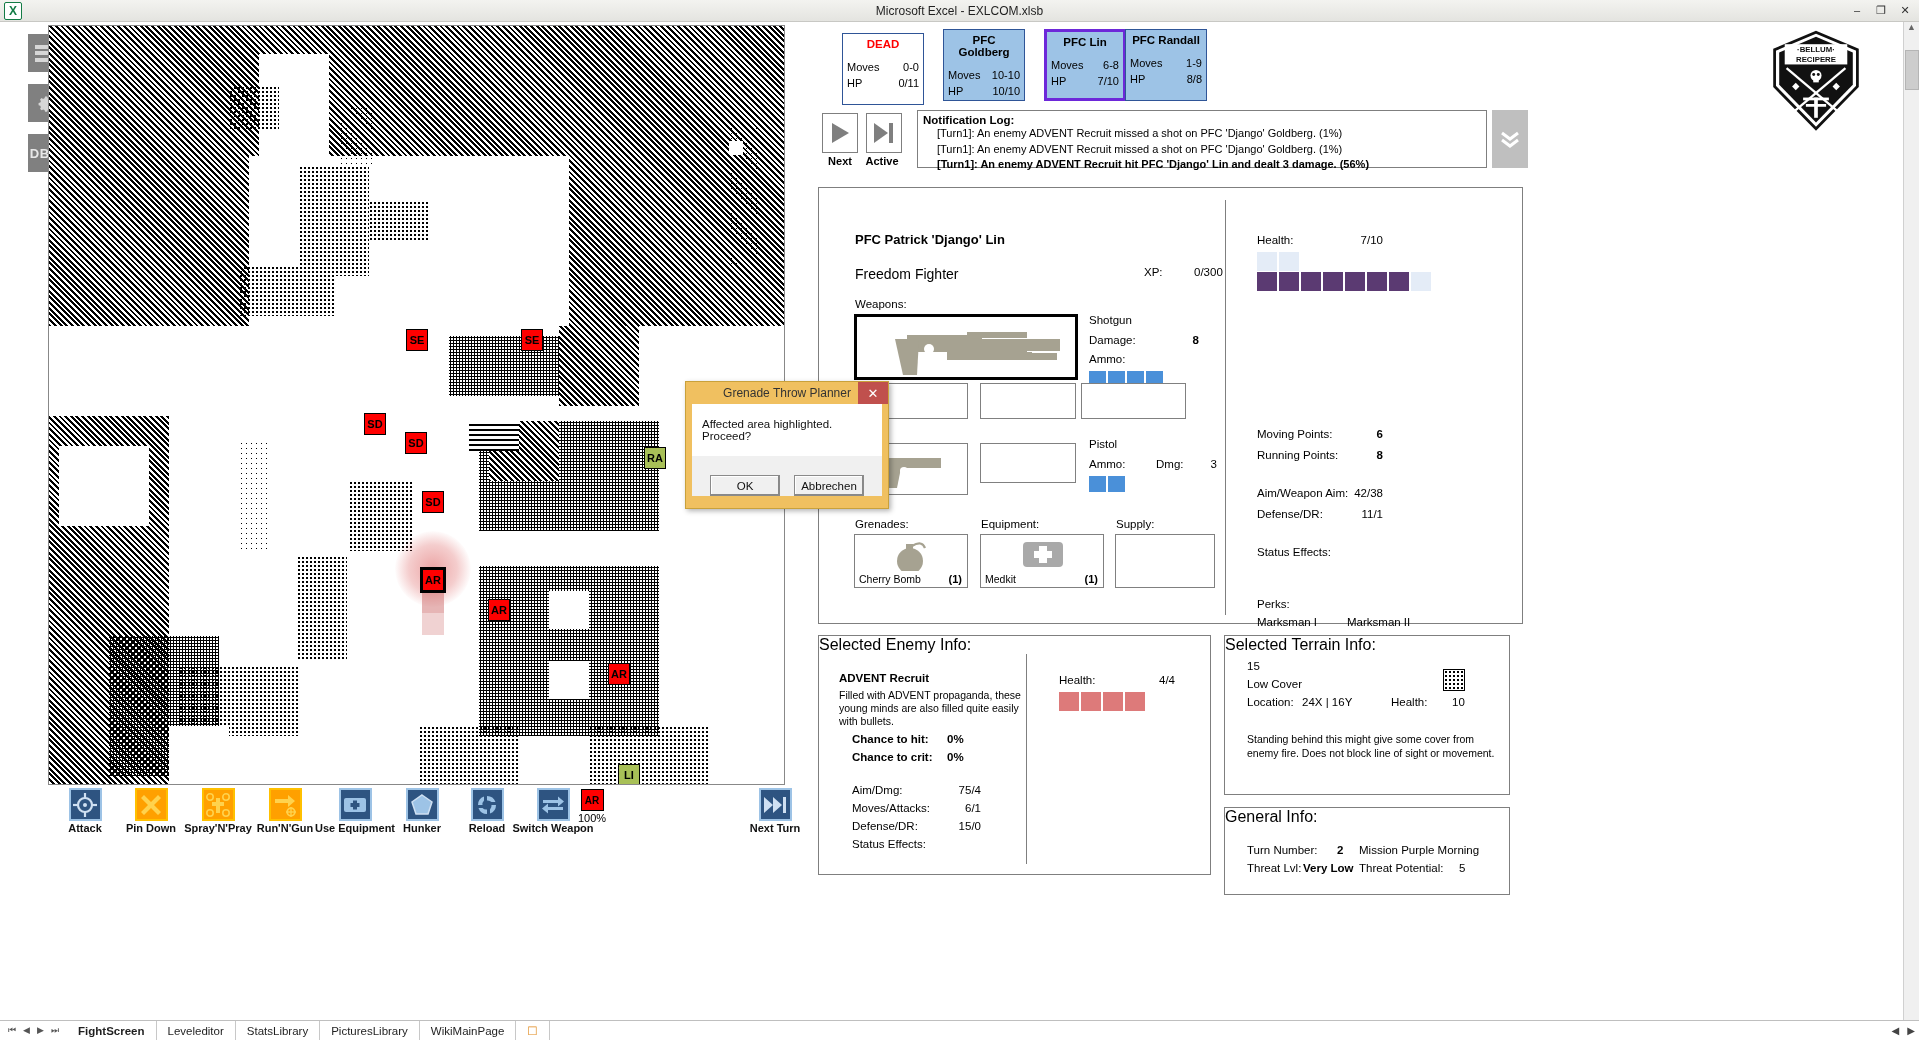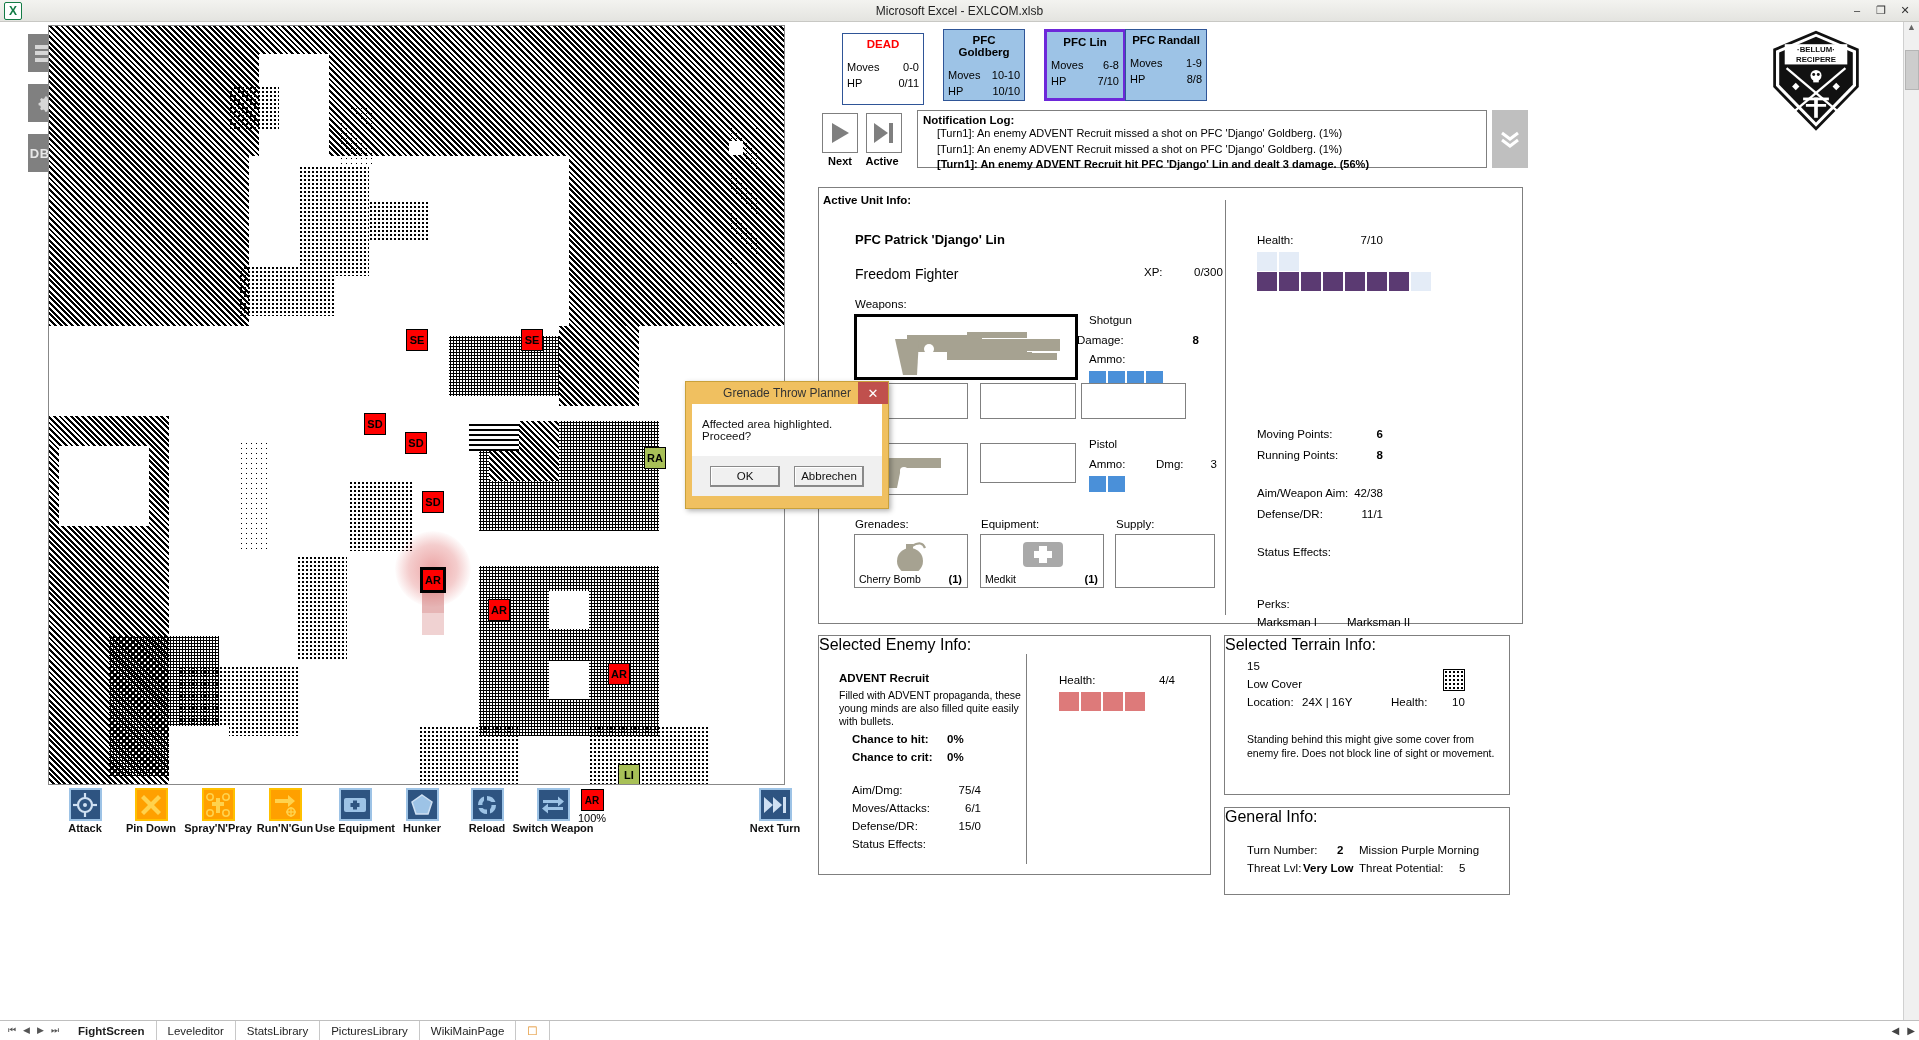--- a/index.html
+++ b/index.html
@@ -143,21 +143,21 @@
   #general{left:424px;top:782px;width:286px;height:88px;}
   
   #dialog{position:absolute;left:685px;top:381px;width:204px;height:128px;
     background:#f0c060;border:1px solid #c9a13b;box-shadow:2px 2px 5px rgba(0,0,0,.3);}
   #dlg-title{height:22px;display:flex;align-items:center;justify-content:center;
     font-size:12px;color:#333;position:relative;}
   #dlg-close{position:absolute;right:0;top:0;width:30px;height:22px;background:#c0504d;
     color:#fff;display:flex;align-items:center;justify-content:center;font-size:13px;}
   #dlg-body{margin:0 6px;height:52px;background:#fff;display:flex;align-items:center;
     padding:0 10px;font-size:11.5px;color:#111;}
-  #dlg-foot{margin:0 6px;height:40px;background:#f0f0f0;display:flex;align-items:center;
+  #dlg-foot{margin:0 6px;height:40px;background:#f0f0f0;display:flex;align-items:flex-end;
     justify-content:center;gap:14px;}
   .dlg-btn{width:70px;height:21px;background:#f0f0f0;border:1px solid #8a8a8a;
     box-shadow:inset -1px -1px 0 #888, inset 1px 1px 0 #fff;
     font-size:11.5px;display:flex;align-items:center;justify-content:center;color:#111;}
   
   #logo{position:absolute;left:970px;top:4px;width:92px;height:104px;}
   
   #vscroll{position:absolute;right:0;top:22px;width:16px;height:998px;background:#f0f0f0;border-left:1px solid #d0d0d0;}
   #vscroll .thumb{width:14px;height:40px;background:#cdcdcd;margin:18px auto 0;border:1px solid #b5b5b5;}
   .arrowglyph{font-size:9px;color:#666;text-align:center;}
@@ -438,42 +438,41 @@
     <div class="ln last">[Turn1]: An enemy ADVENT Recruit hit PFC 'Django' Lin and dealt 3 damage. (56%)</div>
   </div>
   <div id="logchev">
     <svg width="22" height="22" viewBox="0 0 22 22">
       <path d="M3 5l8 6 8-6" fill="none" stroke="#fff" stroke-width="3"></path>
       <path d="M3 12l8 6 8-6" fill="none" stroke="#fff" stroke-width="3"></path>
     </svg>
   </div>
 
   <div class="panel" id="aui">
-    <div class="ttl">Active Unit Info:</div>
     <div class="aui-name">PFC Patrick 'Django' Lin</div>
     <div class="aui-class">Freedom Fighter</div>
     <div class="aui-xp-l">XP:</div>
     <div class="aui-xp-v">0/300</div>
 
     <div class="slot-lbl" style="left:36px;top:110px;">Weapons:</div>
 
     <div class="slot sel" style="left:35px;top:126px;width:224px;height:66px;">
       <svg width="224" height="66" viewBox="0 0 224 66">
         <rect x="50" y="22" width="120" height="13" fill="#a6a291"></rect>
         <rect x="50" y="18" width="75" height="5" fill="#a6a291"></rect>
         <rect x="110" y="15" width="60" height="6" fill="#a6a291"></rect>
         <rect x="165" y="22" width="38" height="12" fill="#a6a291"></rect>
         <rect x="90" y="35" width="85" height="8" fill="#a6a291"></rect>
         <rect x="160" y="36" width="40" height="7" fill="#a6a291"></rect>
         <path d="M38 22 L62 22 L60 58 L46 58 Z" fill="#a6a291"></path>
         <circle cx="72" cy="32" r="5" fill="#fff"></circle>
       </svg>
     </div>
     <div class="wpn-name" style="left:270px;top:126px;font-size:11.5px;">Shotgun</div>
-    <div class="stat-l" style="left:258px;top:146px;">Damage:</div>
+    <div class="stat-l" style="left:270px;top:146px;">Damage:</div>
     <div class="stat-v" style="left:350px;top:146px;width:30px;font-weight:bold;">8</div>
     <div class="stat-l" style="left:270px;top:165px;">Ammo:</div>
     <div id="ammo-primary" style="position:absolute;left:270px;top:183px;"><span class="ammo-box"></span><span class="ammo-box"></span><span class="ammo-box"></span><span class="ammo-box"></span></div>
 
     <div class="slot" style="left:35px;top:195px;width:114px;height:36px;"></div>
     <div class="slot" style="left:161px;top:195px;width:96px;height:36px;"></div>
     <div class="slot" style="left:262px;top:195px;width:105px;height:36px;"></div>
 
     <div class="slot" style="left:35px;top:255px;width:114px;height:52px;">
       <svg width="114" height="52" viewBox="0 0 114 52">

